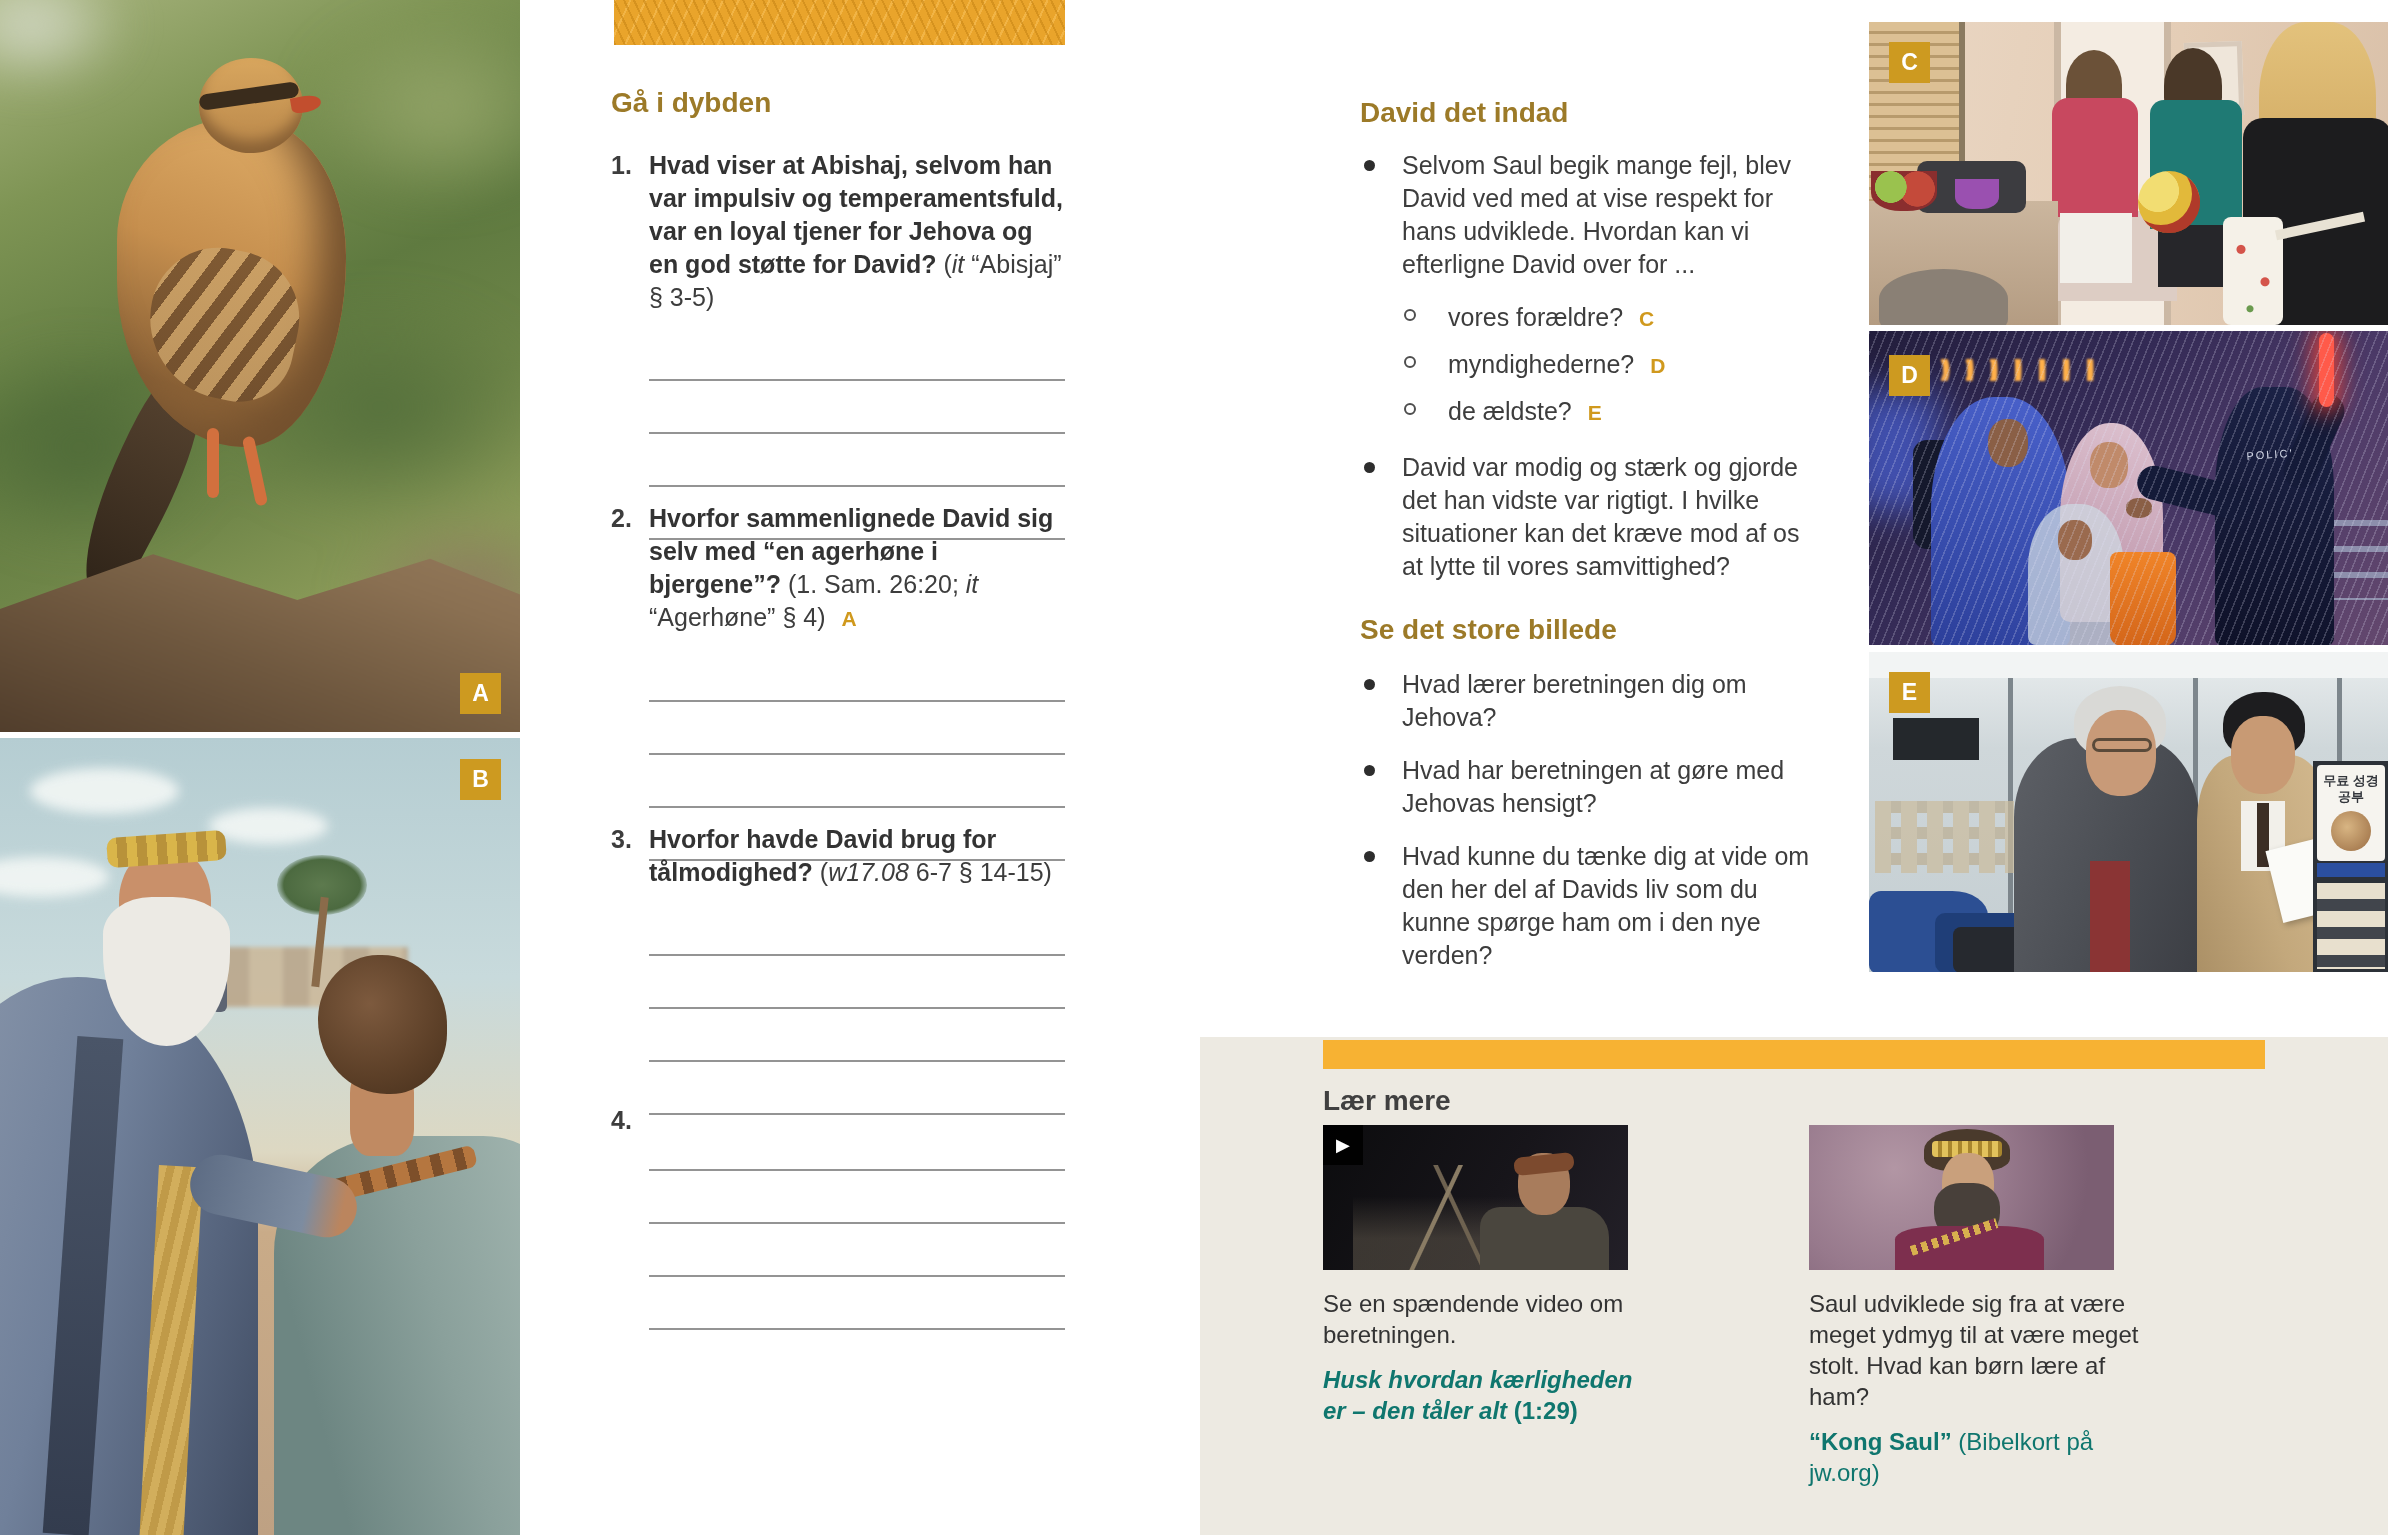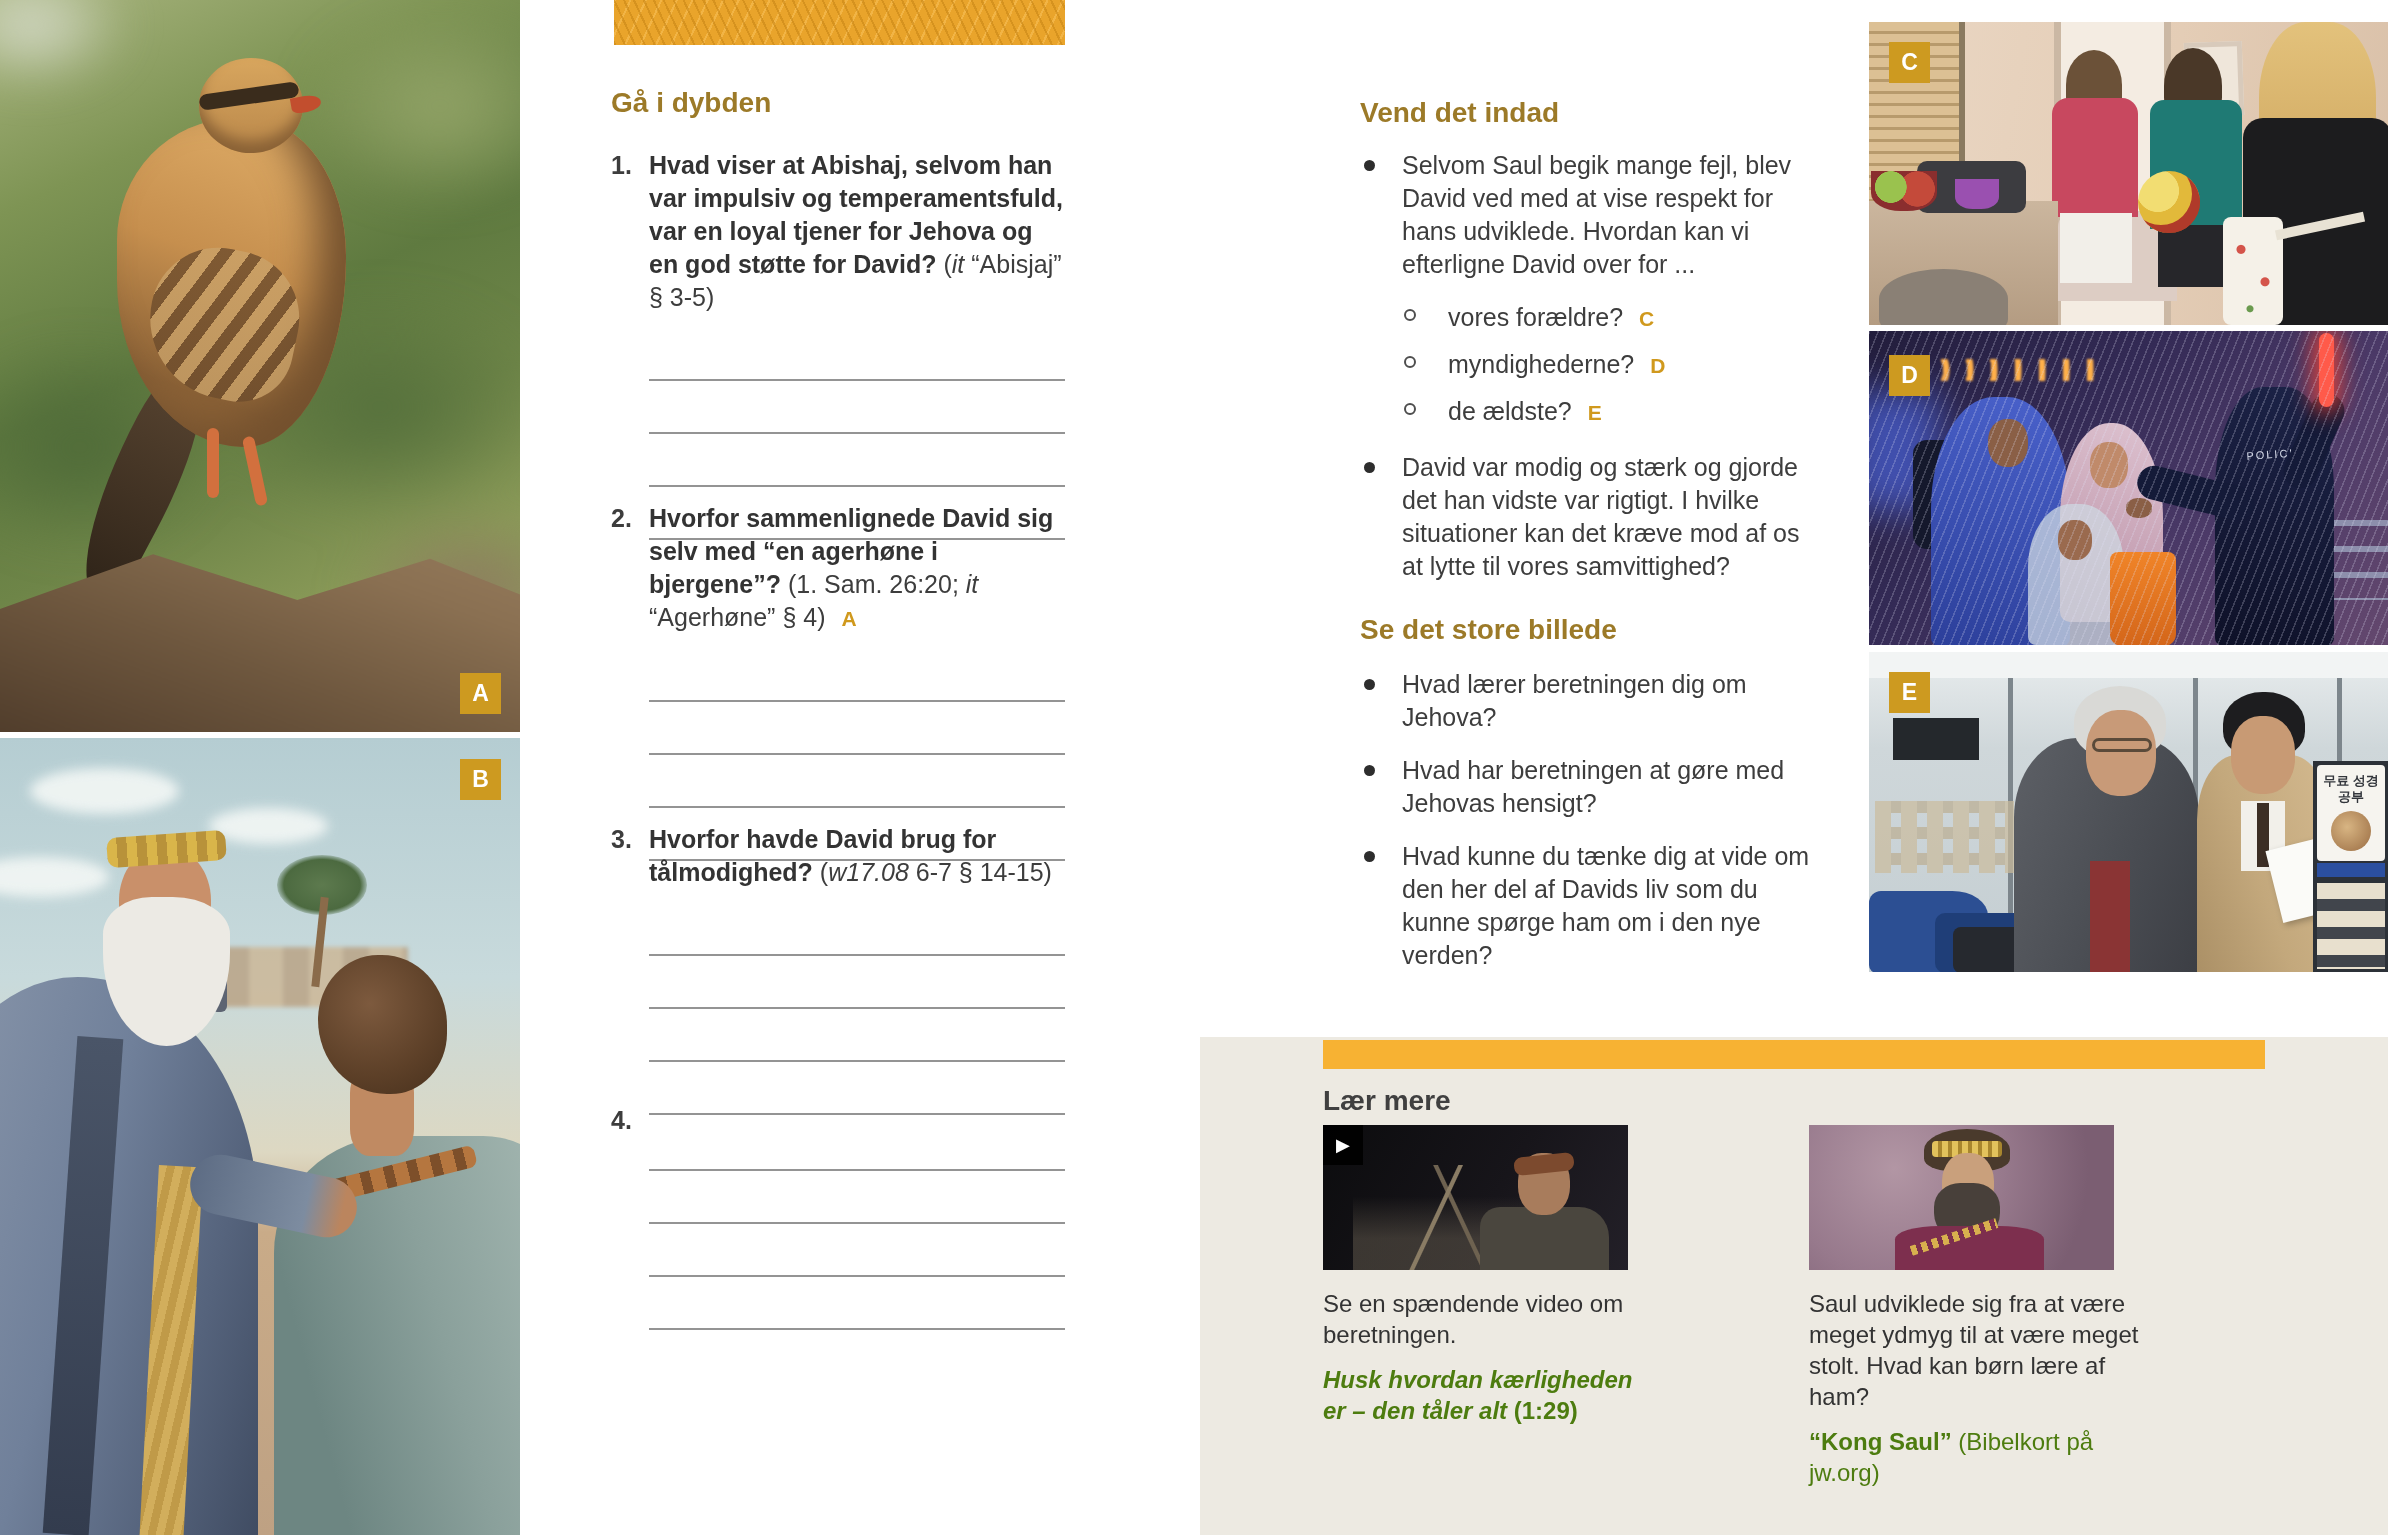--- a/index.html
+++ b/index.html
@@ -203,21 +203,21 @@
     color:#ffffff; font-size:18px; display:flex; align-items:center; justify-content:center; }
   .thumb-saul { background:radial-gradient(circle at 28% 30%,#b296a4 0%,#97798c 45%,#7b5e72 80%),#7b5e72; }
   .crown { position:absolute; left:123px; top:16px; width:70px; height:16px;
     background:repeating-linear-gradient(90deg,#e2c25c 0 6px,#a8862e 6px 10px); border-radius:4px; }
   .s-hair { position:absolute; left:115px; top:4px; width:86px; height:42px; background:#4a3a2c; border-radius:50% 50% 30% 30%; }
   .s-face { position:absolute; left:133px; top:28px; width:52px; height:62px; background:#c9a07c; border-radius:45%; }
   .s-beard { position:absolute; left:125px; top:58px; width:66px; height:60px; background:#48403a; border-radius:40% 40% 50% 50%; }
   .s-robe { position:absolute; left:86px; top:101px; width:149px; height:44px; background:#7d2f4e; border-radius:30% 30% 0 0; }
   .s-trim { position:absolute; left:100px; top:107px; width:90px; height:10px; background:repeating-linear-gradient(90deg,#d8b04e 0 6px,#7d2f4e 6px 11px); transform:rotate(-18deg); }
   .card-caption { margin-top:18px; font-size:24px; line-height:31px; color:#333333; }
-  .card-title-line { margin-top:14px; font-size:24px; line-height:31px; color:#4d7c0f; }
+  .card-title-line { margin-top:14px; font-size:24px; line-height:31px; color:#0f766e; }
   .card-title-line .vt { font-style:italic; font-weight:bold; }
   .card-title-line .vd { font-weight:bold; }
   .card-title-line .ct { font-weight:bold; }
 </style>
 </head>
 <body>
 
 <div class="page">
 
   <div class="photo" id="img-a">
@@ -312,21 +312,21 @@
       <div class="answers">
         <div class="line"></div>
         <div class="line"></div>
         <div class="line"></div>
         <div class="line"></div>
       </div>
     </div>
   </div>
 
   <div class="col-r">
-    <div class="gold-heading r-head1">Vend det indad</div>
+    <div class="gold-heading r-head1">David det indad</div>
     <div class="r-flow">
       <div class="bullet">Selvom Saul begik mange fejl, blev David ved med at vise respekt for hans udviklede. Hvordan kan vi efterligne David over for ...</div>
       <div class="sub-list">
         <div class="sub-item">
           <span class="ring"></span>
           <span>vores forældre?</span>
           <span class="marker">C</span>
         </div>
         <div class="sub-item">
           <span class="ring"></span>

